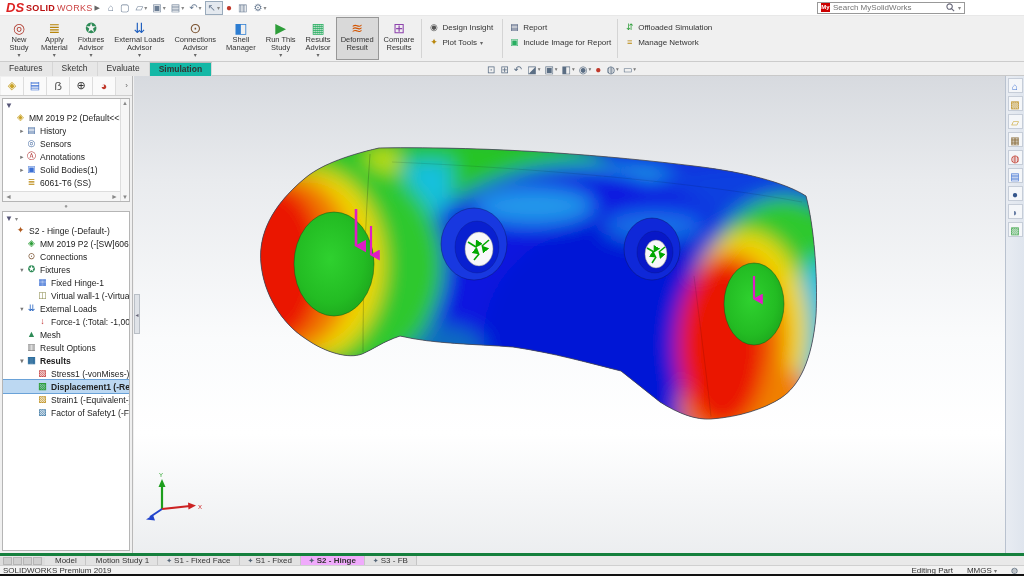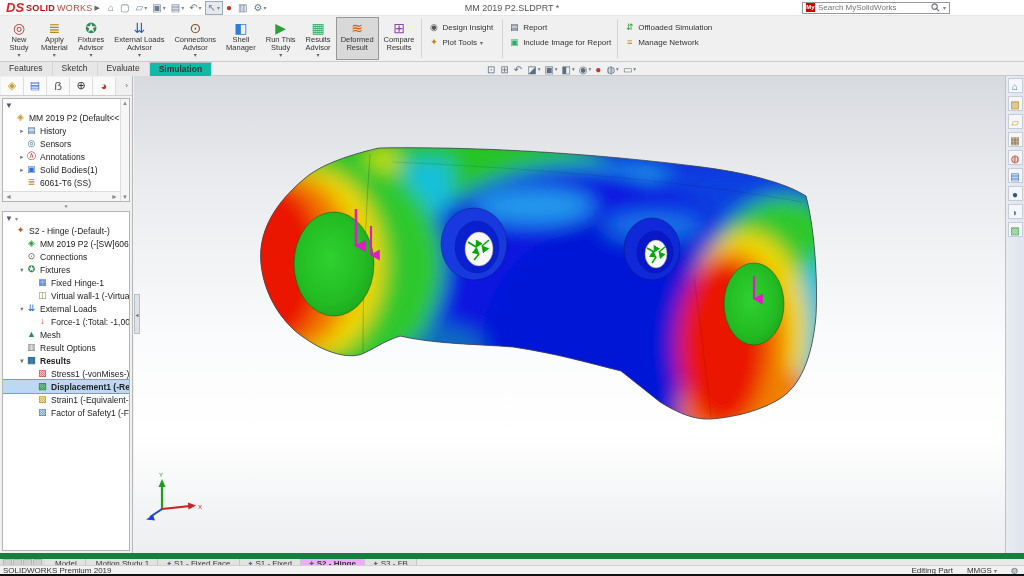--- a/index.html
+++ b/index.html
@@ -12,21 +12,21 @@
     display:flex; align-items:center; font-size:9px; color:#444; border-bottom:1px solid #e8e8e8; }
   .logo { display:flex; align-items:center; gap:2px; padding:0 6px; }
   .logo-badge { color:#d22; font-weight:bold; font-style:italic; font-size:13px; }
   .logo-solid { color:#b11; font-weight:bold; letter-spacing:.3px; }
   .logo-works { color:#c44; letter-spacing:.3px; }
   .qa-row { display:flex; align-items:center; gap:1px; }
   .qa-btn { display:flex; align-items:center; height:14px; padding:0 2px; color:#6b7d94; font-size:10px; cursor:default; }
   .qa-btn .dd { font-size:6px; color:#888; margin-left:1px; }
   .qa-btn.sel { border:1px solid #9ab; background:#e4e9ef; }
   #win-title { position:absolute; left:0; right:0; text-align:center; color:#555; pointer-events:none; }
-  #tb-right { margin-left:auto; display:flex; align-items:flex-start; gap:5px; padding-right:15px; z-index:2; }
+  #tb-right { margin-left:auto; display:flex; align-items:flex-start; gap:5px; padding-right:0; z-index:2; }
   #searchbox { display:flex; align-items:center; gap:3px; width:148px; height:12px;
     border:1px solid #999; background:#fff; padding:0 3px; }
   #searchbox .sq { width:9px; height:9px; background:#c00; color:#fff; font-size:6px; line-height:9px; text-align:center; font-weight:bold; }
   #searchbox input { border:0; outline:0; flex:1; font-size:8px; color:#888; width:80px; font-family:"Liberation Sans",sans-serif; background:transparent; }
   .winbtn { color:#555; font-size:9px; padding:0 3px; }
 
   
   #ribbon { position:absolute; top:16px; left:0; right:0; height:46px; background:#f0f0f0;
     border-bottom:1px solid #ccc; display:flex; align-items:stretch; padding-left:2px; }
   .rbtn { display:flex; flex-direction:column; align-items:center; justify-content:flex-start;
@@ -95,21 +95,21 @@
     font-size:6px; color:#667; display:flex; align-items:center; justify-content:center; }
 
   
   #taskpane { position:absolute; right:0; top:0; width:19px; height:477px;
     background:linear-gradient(90deg,#e8ecf2,#dfe5ee); border-left:1px solid #b9c2cf;
     display:flex; flex-direction:column; align-items:center; padding-top:2px; gap:3px; }
   .tp-ic { width:15px; height:15px; font-size:10px; line-height:15px; text-align:center; background:#f4f6f9; border:1px solid #c6cdd8; }
 
   
   #bottomtabs { position:absolute; top:553px; left:0; right:0; height:12px; background:#e9e9e9;
-    border-top:6px solid #15803d; display:flex; align-items:flex-start; font-size:8px; color:#333; }
+    border-top:3px solid #15803d; display:flex; align-items:flex-end; font-size:8px; color:#333; }
   .bt-nav { display:flex; align-items:center; gap:1px; padding:0 3px; background:#dcdcdc; }
   .bt-nav span { width:9px; height:8px; background:#cfcfcf; border:1px solid #b5b5b5; font-size:5px; line-height:7px; text-align:center; color:#666; }
   .btab { display:flex; align-items:center; gap:2px; padding:0 8px; border-right:1px solid #c6c6c6; background:#e2e2e2; }
   .btab.active { background:#f0abfc; font-weight:bold; }
   .btab-ic { font-size:7px; color:#567; }
 
   
   #statusbar { position:absolute; top:565px; left:0; right:0; height:9px; background:#f2f2f2; border-top:1px solid #d0d0d0;
     display:flex; align-items:center; font-size:8px; color:#333; }
   #status-left { padding-left:3px; }
@@ -164,21 +164,20 @@
       </div>
         <div class="qa-btn">
         <span>▥</span>
           <span class="dd"></span>
       </div>
         <div class="qa-btn">
         <span>⚙</span>
           <span class="dd">▾</span>
       </div>
       </div>
-    <div id="win-title">MM 2019 P2.SLDPRT *</div>
     <div id="tb-right">
       <div id="searchbox">
         <span class="sq">My</span>
         <input placeholder="Search MySolidWorks" style="">
         <svg width="9" height="9" viewBox="0 0 10 10">
             <circle cx="4" cy="4" r="3" fill="none" stroke="#667" stroke-width="1.2"></circle>
             <line x1="6.2" y1="6.2" x2="9" y2="9" stroke="#667" stroke-width="1.2"></line>
           </svg>
         <span class="dd" style="font-size:6px;color:#888">▾</span>
       </div>

